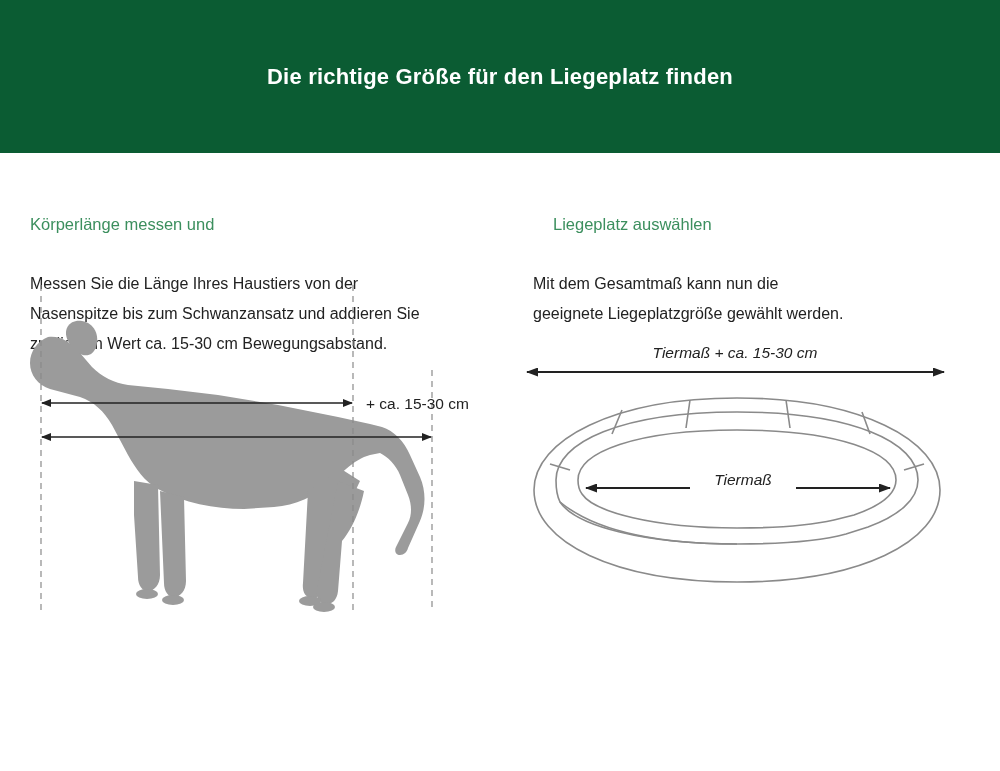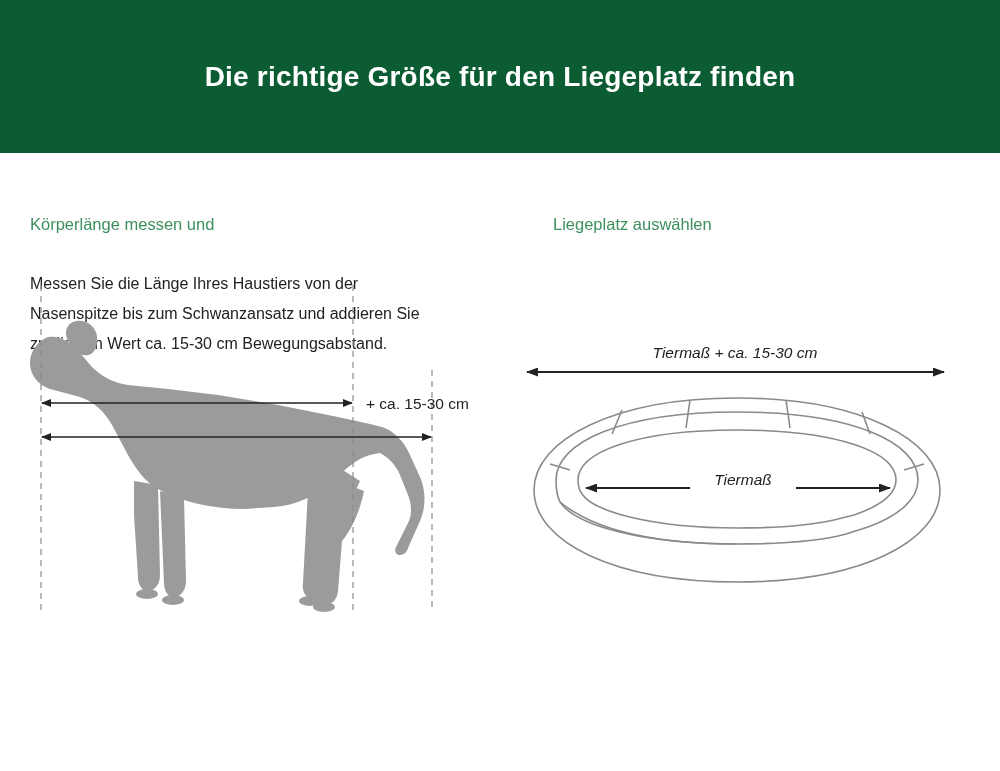--- a/index.html
+++ b/index.html
@@ -27,21 +27,21 @@
     top: 0;
     width: 1000px;
     height: 153px;
     background: #0b5c33;
     display: flex;
     align-items: center;
     justify-content: center;
   }
   .header-title {
     color: #ffffff;
-    font-size: 28px;
+    font-size: 22px;
     font-weight: bold;
     letter-spacing: 0.2px;
     text-align: center;
   }
   
   .columns {
     position: absolute;
     left: 0;
     top: 153px;
     width: 1000px;
@@ -123,20 +123,21 @@
       <div class="heading-block">
         <div class="col-heading">Körperlänge messen und</div>
       </div>
       <p class="col-body">Messen Sie die Länge Ihres Haustiers von der Nasenspitze bis zum Schwanzansatz und addieren Sie zu diesem Wert ca. 15-30 cm Bewegungsabstand.</p>
     </div>
 
     <div class="col col-right">
       <div class="heading-block">
         <div class="col-heading">Liegeplatz auswählen</div>
       </div>
+      <p class="col-body">Mit dem Gesamtmaß kann nun die geeignete Liegeplatzgröße gewählt werden.</p>
     </div>
 
   </div>
 
   <div class="illus illus-left">
     <svg width="500" height="333" viewBox="0 0 500 333" xmlns="http://www.w3.org/2000/svg">
       <defs>
         <marker id="arrR" markerWidth="10" markerHeight="10" refX="9" refY="4" orient="auto" markerUnits="userSpaceOnUse">
           <path d="M0,0 L10,4 L0,8 z" fill="#222222"></path>
         </marker>

